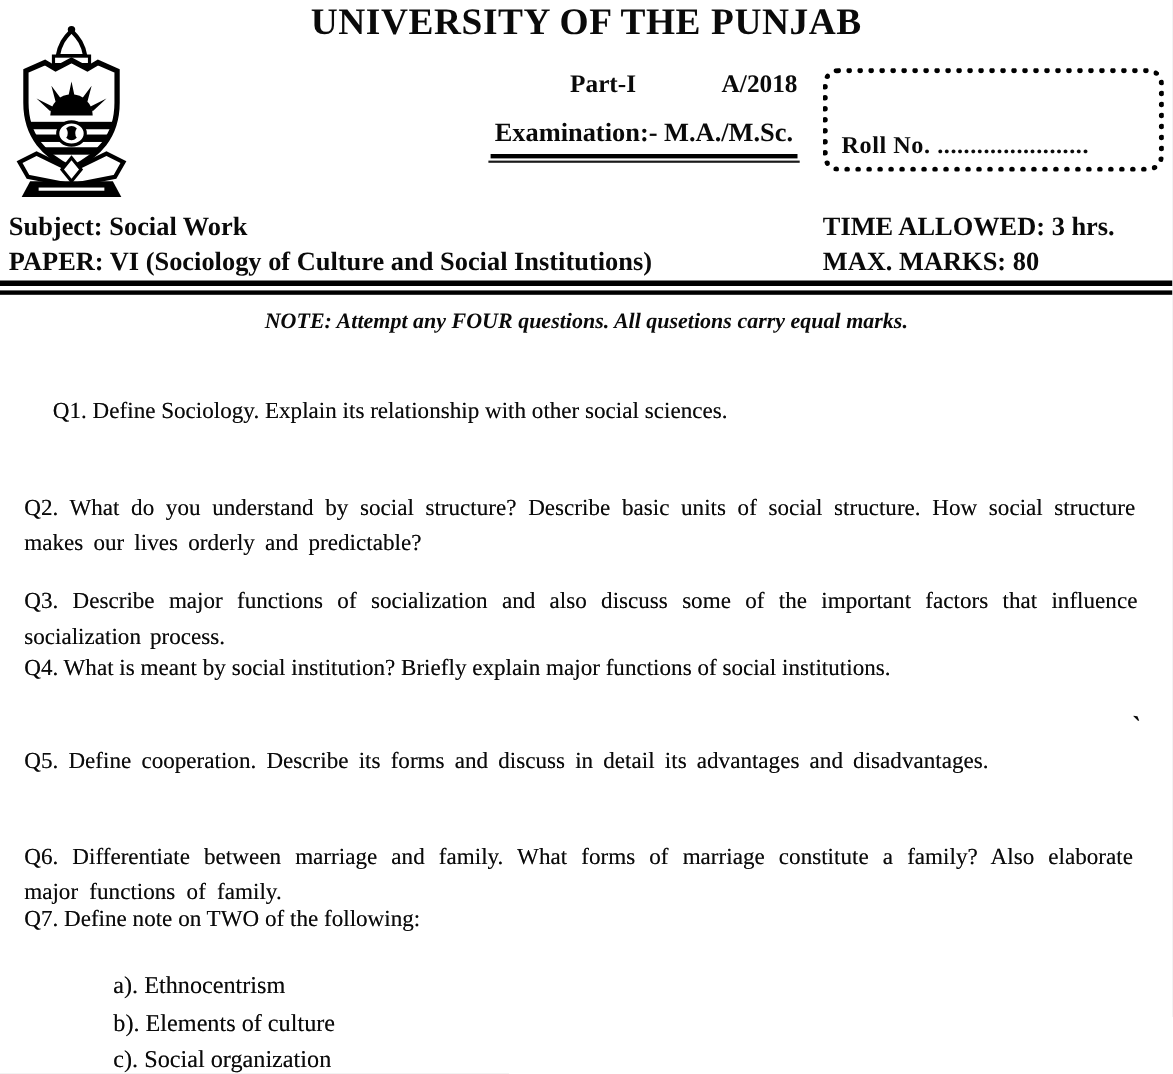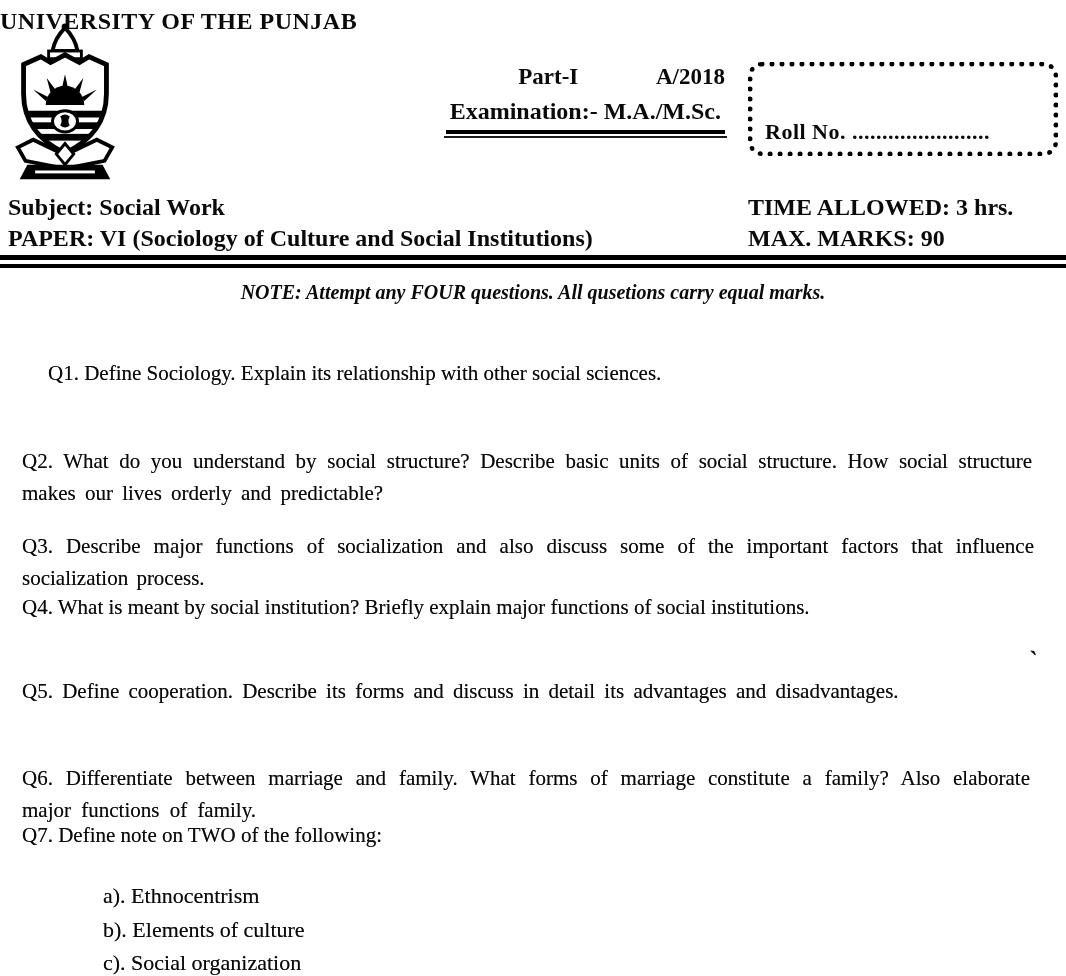--- a/index.html
+++ b/index.html
@@ -12,40 +12,41 @@
     background: #ffffff;
     color: #0a0a0a;
     margin: 0 auto;
     overflow: hidden;
   }
 
   
   .title {
     position: absolute;
     top: 0; left: 0; right: 0;
-    font-size: 24px;
+    text-align: center;
+    font-size: 34px;
     font-weight: bold;
     letter-spacing: 0.5px;
     line-height: 42px;
   }
   .logo {
     position: absolute;
     left: 12px; top: 22px;
     width: 106px; height: 164px;
   }
   .part-block {
     position: absolute;
     top: 62px; left: 295px; width: 430px;
     text-align: right;
     font-weight: bold;
   }
   .part-line { font-size: 23px; line-height: 30px; }
   .part-label { display: inline-block; }
   .session-label { display: inline-block; margin-left: 72px; }
-  .exam-line { font-size: 24px; line-height: 34px; margin-top: 2px; }
+  .exam-line { font-size: 24px; line-height: 34px; margin-top: 12px; }
   .exam-underline {
     display: inline-block;
     border-bottom: 4px solid #000;
     padding: 0 4px 2px 4px;
     position: relative;
   }
   .exam-underline::after {
     content: "";
     position: absolute;
     left: -2px; right: -2px; bottom: -8px;
@@ -189,21 +190,21 @@
     <span class="roll-text">Roll No. .......................</span>
   </div>
 
   <div class="subject-block">
     <div>Subject: Social Work</div>
     <div>PAPER: VI (Sociology of Culture and Social Institutions)</div>
   </div>
 
   <div class="time-block">
     <div>TIME ALLOWED: 3 hrs.</div>
-    <div>MAX. MARKS: 90</div>
+    <div>MAX. MARKS: 80</div>
   </div>
 
   <div class="double-rule"></div>
 
   <div class="note-line">NOTE: Attempt any FOUR questions. All qusetions carry equal marks.</div>
 
   <p class="q" id="q1">Q1. Define Sociology. Explain its relationship with other social sciences.</p>
   <p class="q just" id="q2">Q2. What do you understand by social structure? Describe basic units of social structure. How social structure makes our lives orderly and predictable?</p>
   <p class="q just" id="q3">Q3. Describe major functions of socialization and also discuss some of the important factors that influence socialization process.</p>
   <p class="q" id="q4">Q4. What is meant by social institution? Briefly explain major functions of social institutions.</p>

